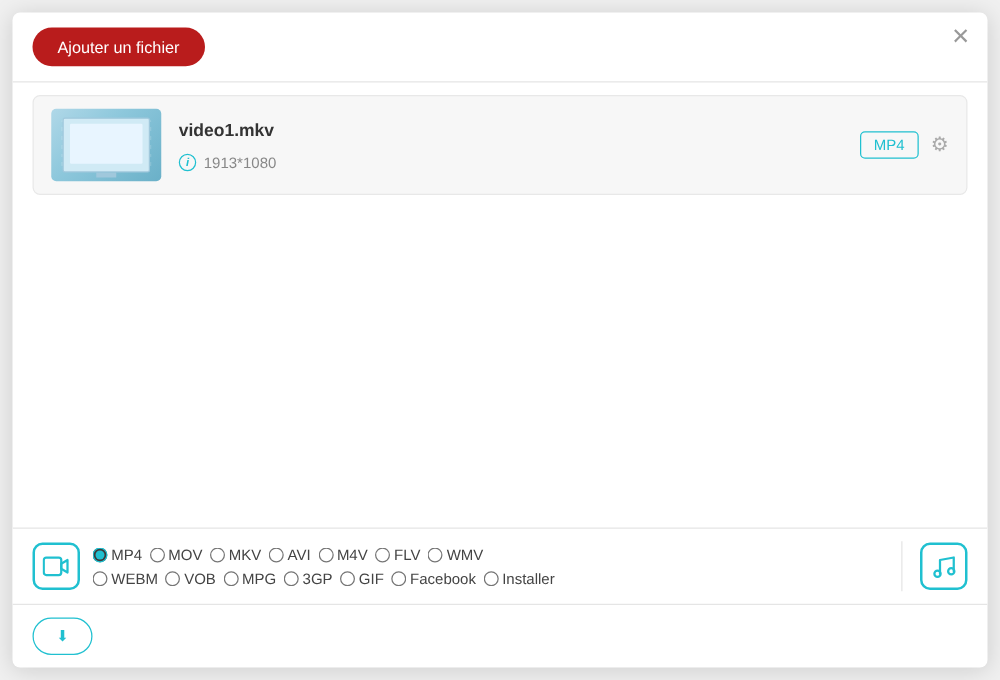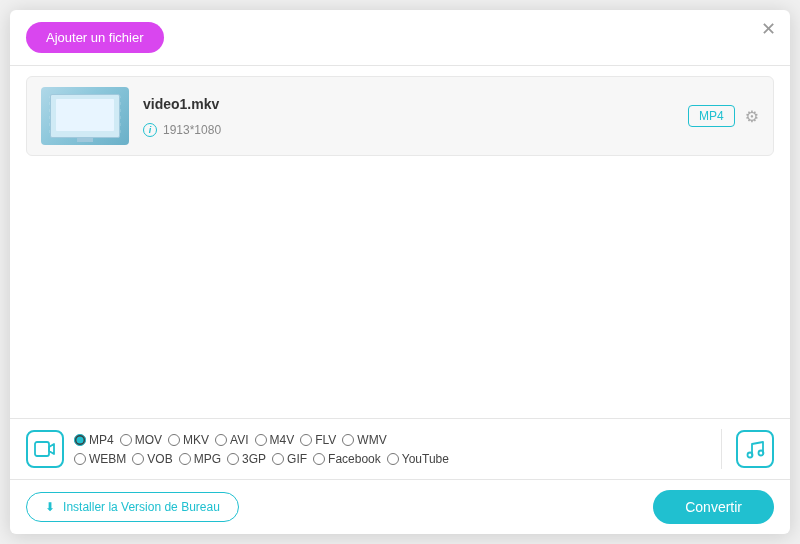--- a/index.html
+++ b/index.html
@@ -40,21 +40,21 @@
 
     
     .toolbar {
       padding: 12px 16px;
       border-bottom: 1px solid #e5e5e5;
       display: flex;
       align-items: center;
       min-height: 56px;
     }
     .add-file-btn {
-      background: #d946ef;
+      background: #b91c1c;
       color: #fff;
       border: none;
       border-radius: 20px;
       padding: 8px 20px;
       font-size: 13px;
       cursor: pointer;
       white-space: nowrap;
     }
 
     
@@ -364,34 +364,32 @@
         <label class="radio-option">
           <input type="radio" name="format" value="gif" style="">
           <span class="radio-label">GIF</span>
         </label>
         <label class="radio-option">
           <input type="radio" name="format" value="youtube" style="">
           <span class="radio-label">Facebook</span>
         </label>
         <label class="radio-option">
           <input type="radio" name="format" value="facebook" style="">
-          <span class="radio-label">YouTube</span>
+          <span class="radio-label">Installer</span>
         </label>
       </div>
     </div>
     <div class="format-divider"></div>
     <div class="format-music-icon">
       <svg width="22" height="22" viewBox="0 0 22 22" fill="none" xmlns="http://www.w3.org/2000/svg">
         <path d="M8 17V6l11-2v11" stroke="#20c0d0" stroke-width="1.8" stroke-linecap="round" stroke-linejoin="round"></path>
         <circle cx="6" cy="17" r="2.5" stroke="#20c0d0" stroke-width="1.8" fill="none"></circle>
         <circle cx="17" cy="15" r="2.5" stroke="#20c0d0" stroke-width="1.8" fill="none"></circle>
       </svg>
     </div>
   </div>
 
   <div class="action-bar">
     <button class="install-btn">
       <span>⬇</span>
-      <span>Installer la Version de Bureau</span>
     </button>
-    <button class="convert-btn">Convertir</button>
   </div>
 </div>
 
 </body></html>

